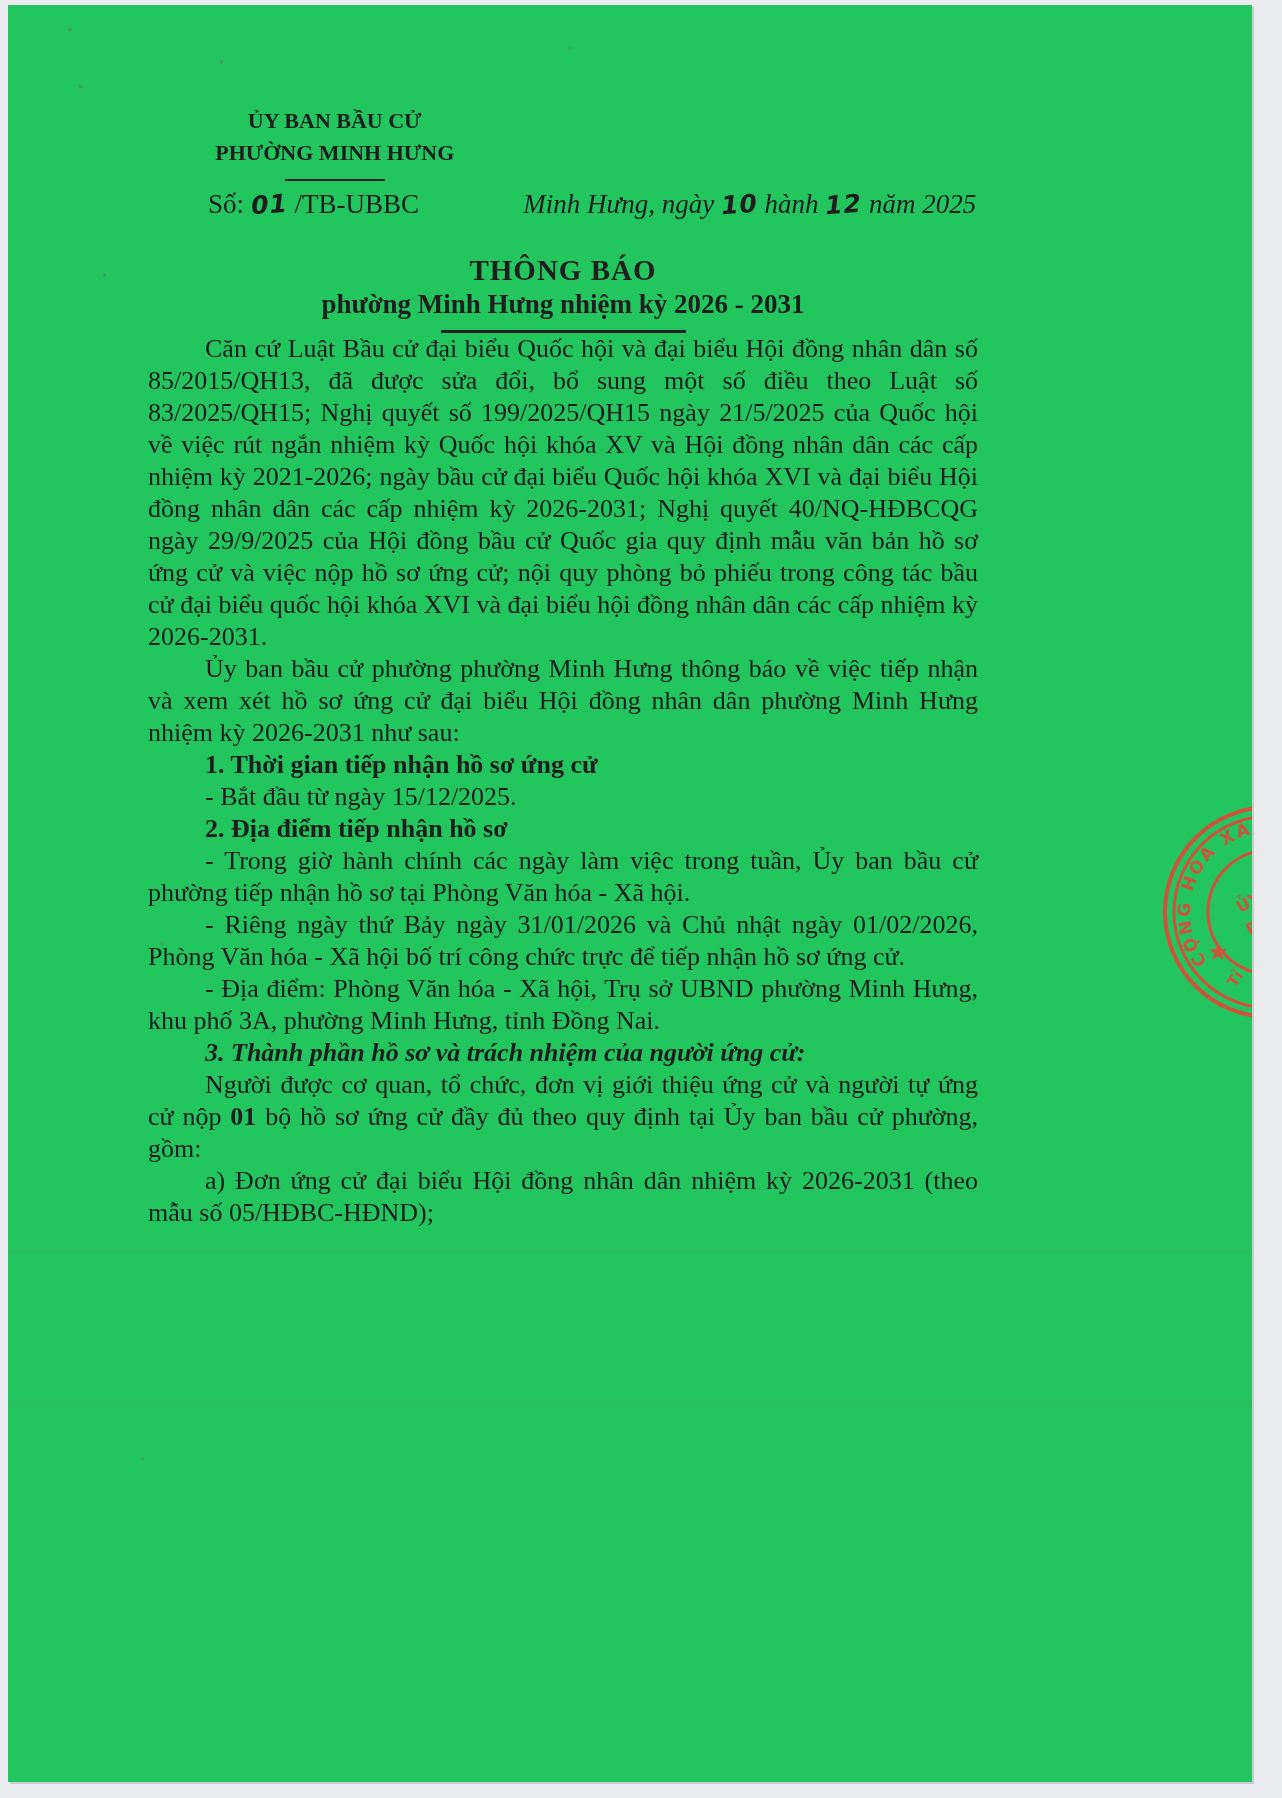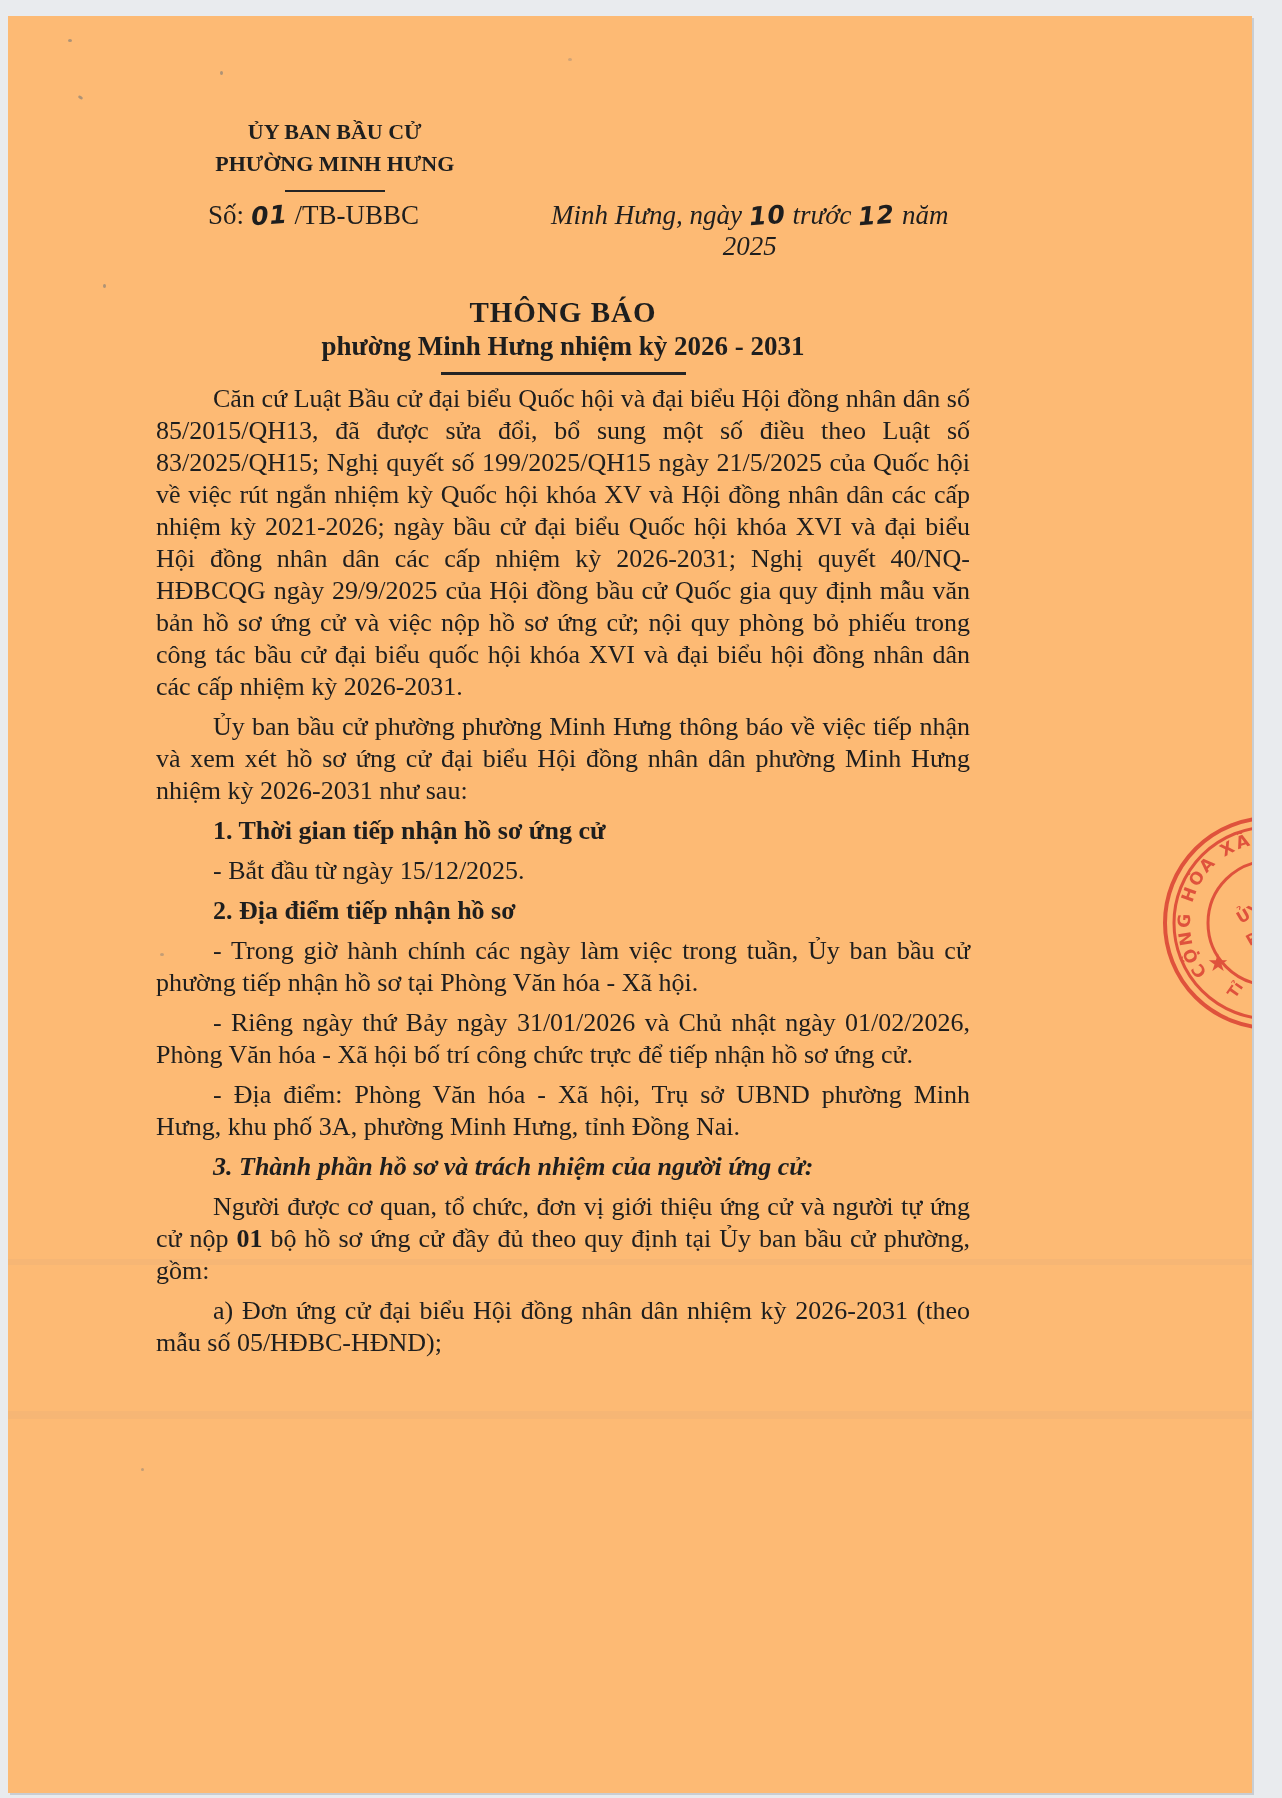--- a/index.html
+++ b/index.html
@@ -5,23 +5,23 @@
   html,body { margin:0; padding:0; }
   body {
     width:1282px; height:1798px;
     background:#e9ebee;
     position:relative;
     font-family:"Liberation Serif", serif;
     color:#1e1e1e;
     overflow:hidden;
   }
   .page {
-    position:absolute; left:8px; top:16px;
+    position:absolute; left:8px; top:5px;
     width:1244px; height:1777px;
-    background:#fdba74;
+    background:#22c55e;
     overflow:hidden;
     box-shadow:2px 2px 0 #c9cdd2;
   }
   .content { width:830px; margin-left:140px; }
 
   .header-row { display:flex; margin-top:100px; }
   .org-block { width:45%; text-align:center; font-weight:bold; font-size:22px; line-height:32px; }
   .org-underline { width:100px; border-bottom:2px solid #242424; margin:10px auto 0; }
   .national-block { width:55%; text-align:center; font-weight:bold; }
   .national-line1 { font-size:22px; line-height:32px; }
@@ -36,21 +36,21 @@
     font-style:italic; font-weight:600;
     font-size:0.93em; letter-spacing:1px;
     display:inline-block; transform:rotate(-4deg);
   }
 
   .title-block { margin-top:34px; text-align:center; }
   .title-main { font-size:29px; font-weight:bold; letter-spacing:1px;text-align:center; }
   .title-sub { font-size:27px; font-weight:bold; line-height:35px; }
   .title-underline { width:245px; border-bottom:3px solid #242424; margin:8px auto 0; }
 
-  .body p { font-size:26px; line-height:32px; text-align:justify; text-indent:57px; margin:8px; }
+  .body p { font-size:26px; line-height:32px; text-align:justify; text-indent:57px; margin:0; }
   .sect-heading { font-weight:bold; }
   .it { font-style:italic; }
   .bd { font-weight:bold; }
   .mt40 { margin-top:40px; }
   .mt16 { margin-top:16px; }
   .mt14 { margin-top:14px; }
   .mt12 { margin-top:12px; }
   .mt10 { margin-top:10px; }
   .mt8  { margin-top:8px;font-style:italic; }
 
@@ -71,21 +71,21 @@
         <div>PHƯỜNG MINH HƯNG</div>
         <div class="org-underline"></div>
       </div>
     </div>
 
     <div class="meta-row">
       <div class="doc-number">
         <span>Số: </span><span class="handwritten">01</span><span> /TB-UBBC</span>
       </div>
       <div class="doc-date">
-        <span>Minh Hưng, ngày </span><span class="handwritten">10</span><span> trước </span><span class="handwritten">12</span><span> năm 2025</span>
+        <span>Minh Hưng, ngày </span><span class="handwritten">10</span><span> hành </span><span class="handwritten">12</span><span> năm 2025</span>
       </div>
     </div>
 
     <div class="title-block">
       <div class="title-main">THÔNG BÁO</div>
       <div class="title-sub">phường Minh Hưng nhiệm kỳ 2026 - 2031</div>
       <div class="title-underline"></div>
     </div>
 
     <div class="body">

